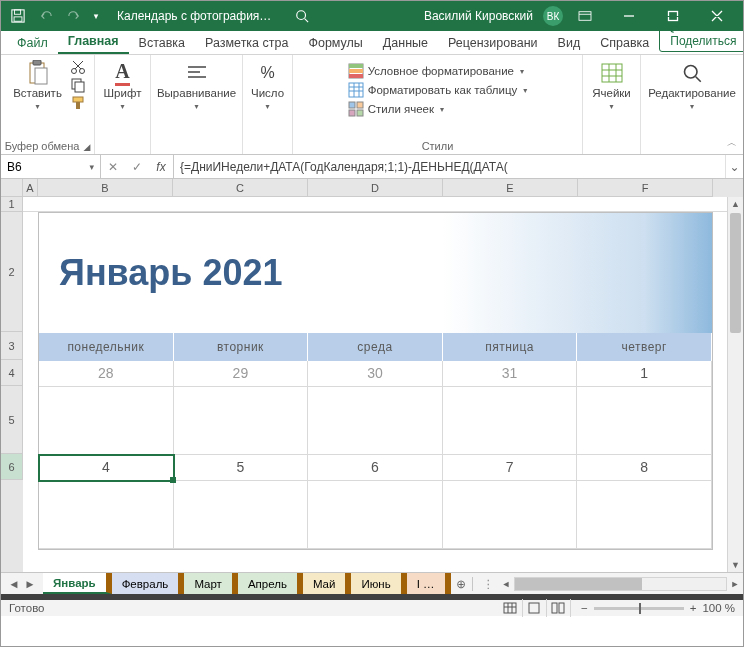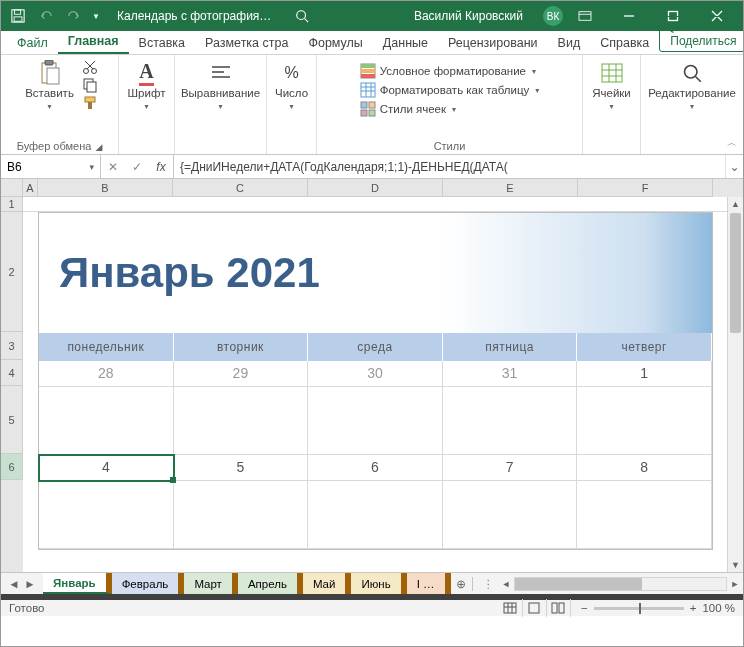--- a/index.html
+++ b/index.html
@@ -6,21 +6,21 @@
 body { background: #fff; width: 744px; height: 647px; overflow: hidden; border: 1px solid #999; }
 
 
 .titlebar { background: #217346; height: 30px; display: flex; align-items: center; color: #fff; font-size: 12px; padding: 0 4px; }
 .titlebar .qat { display: flex; align-items: center; gap: 2px; }
 .titlebar .qat-btn { width: 26px; height: 24px; display: flex; align-items: center; justify-content: center; color: #fff; }
 .titlebar .qat-btn.disabled { opacity: 0.5; }
 .titlebar .doc-title { margin-left: 14px; white-space: nowrap; }
 .titlebar .search-ico { margin-left: 18px; }
 .titlebar .spacer { flex: 1; }
-.titlebar .user { margin-right: 16px; white-space: nowrap; }
+.titlebar .user { margin-right: 6px; white-space: nowrap; }
 .titlebar .user-badge { display: inline-flex; width: 20px; height: 20px; border-radius: 10px; background: #3a9e6c; color: #fff; font-size: 10px; align-items: center; justify-content: center; margin-left: 4px; }
 .titlebar .winbtn { width: 44px; height: 30px; display: flex; align-items: center; justify-content: center; }
 
 
 .ribbon-tabs { height: 24px; background: #fff; display: flex; align-items: flex-end; border-bottom: 1px solid #d4d4d4; padding: 0 6px; font-size: 12.5px; color: #444; }
 .ribbon-tabs .tab { padding: 5px 10px 4px; cursor: pointer; white-space: nowrap; }
 .ribbon-tabs .tab.file { color: #217346; }
 .ribbon-tabs .tab.active { color: #217346; border-bottom: 2px solid #217346; font-weight: 600; }
 .ribbon-tabs .share { margin-left: auto; border: 1px solid #217346; color: #217346; padding: 3px 10px; border-radius: 3px; font-size: 12px; margin-bottom: 2px; }
 
@@ -53,21 +53,21 @@
 .colheads { display: flex; height: 18px; background: #e6e6e6; font-size: 11px; color: #555; }
 .colheads .corner { width: 22px; border-right: 1px solid #ccc; border-bottom: 1px solid #ccc; background: #e6e6e6; }
 .colheads .ch { border-right: 1px solid #ccc; border-bottom: 1px solid #ccc; display: flex; align-items: center; justify-content: center; }
 .gridbody { display: flex; height: calc(100% - 18px); }
 .rowheads { width: 22px; background: #e6e6e6; font-size: 11px; color: #555; }
 .rowheads .rh { border-bottom: 1px solid #ccc; border-right: 1px solid #ccc; display: flex; align-items: center; justify-content: center; }
 .rowheads .rh.sel { background: #c8e0d0; }
 .sheet { flex: 1; position: relative; overflow: hidden; }
 .calendar { border: 1px solid #bfbfbf; position: relative; }
 .cal-title-row { height: 120px; display: flex; align-items: center; padding-left: 20px; background: linear-gradient(to right, #fff 60%, #cddff0 90%, #8eb9dd); }
-.cal-title { font-size: 42px; font-weight: 700; color: #3a5f8a; font-family: Arial, sans-serif; }
+.cal-title { font-size: 36px; font-weight: 700; color: #3a5f8a; font-family: Arial, sans-serif; }
 .cal-head-row { display: flex; background: #b9cfe9; height: 28px; }
 .cal-head-row .dh { flex: 1; border-right: 1px solid #fff; display: flex; align-items: center; justify-content: center; font-size: 12px; color: #5a5a5a; text-transform: lowercase; letter-spacing: 0.5px; }
 .cal-row { display: flex; }
 .cal-row .cell { flex: 1; border-right: 1px solid #d9d9d9; border-bottom: 1px solid #d9d9d9; padding: 4px 8px; text-align: center; font-size: 14px; color: #555; position: relative; }
 .cal-row.daterow .cell { height: 26px; }
 .cal-row.bodyrow .cell { height: 68px; }
 .cal-row .cell.prev { color: #999; }
 .cell.selected { outline: 2px solid #217346; outline-offset: -1px; z-index: 5; }
 .cell.selected::after { content: ""; position: absolute; right: -3px; bottom: -3px; width: 6px; height: 6px; background: #217346; }
 .vscroll { position: absolute; right: 0; top: 18px; bottom: 0; width: 16px; background: #f0f0f0; border-left: 1px solid #d4d4d4; }
@@ -170,21 +170,21 @@
   <div class="tab">Справка</div>
   <div class="share">
     <svg style="display:inline;vertical-align:-2px" width="12" height="12" viewBox="0 0 16 16">
         <path d="M10 3 L14 7 L10 11 M14 7 L5 7 A4 4 0 0 0 5 15" fill="none" stroke="#217346" stroke-width="1.5"></path>
       </svg>
     <span>Поделиться</span>
   </div>
 </div>
 
 <div class="ribbon">
-  <div class="group" style="width:118px;">
+  <div class="group" style="width:94px;">
     <div class="row-top">
       <div class="bigbtn">
         <div class="icon-box">
             <svg width="22" height="26" viewBox="0 0 22 26">
               <rect x="3" y="3" width="14" height="20" fill="#fff" stroke="#a07a3c"></rect>
               <rect x="6" y="0" width="8" height="5" rx="1" fill="#888" stroke="#555"></rect>
               <rect x="8" y="8" width="12" height="16" fill="#fff" stroke="#888"></rect>
             </svg>
           </div>
         <div class="lbl">Вставить</div>

